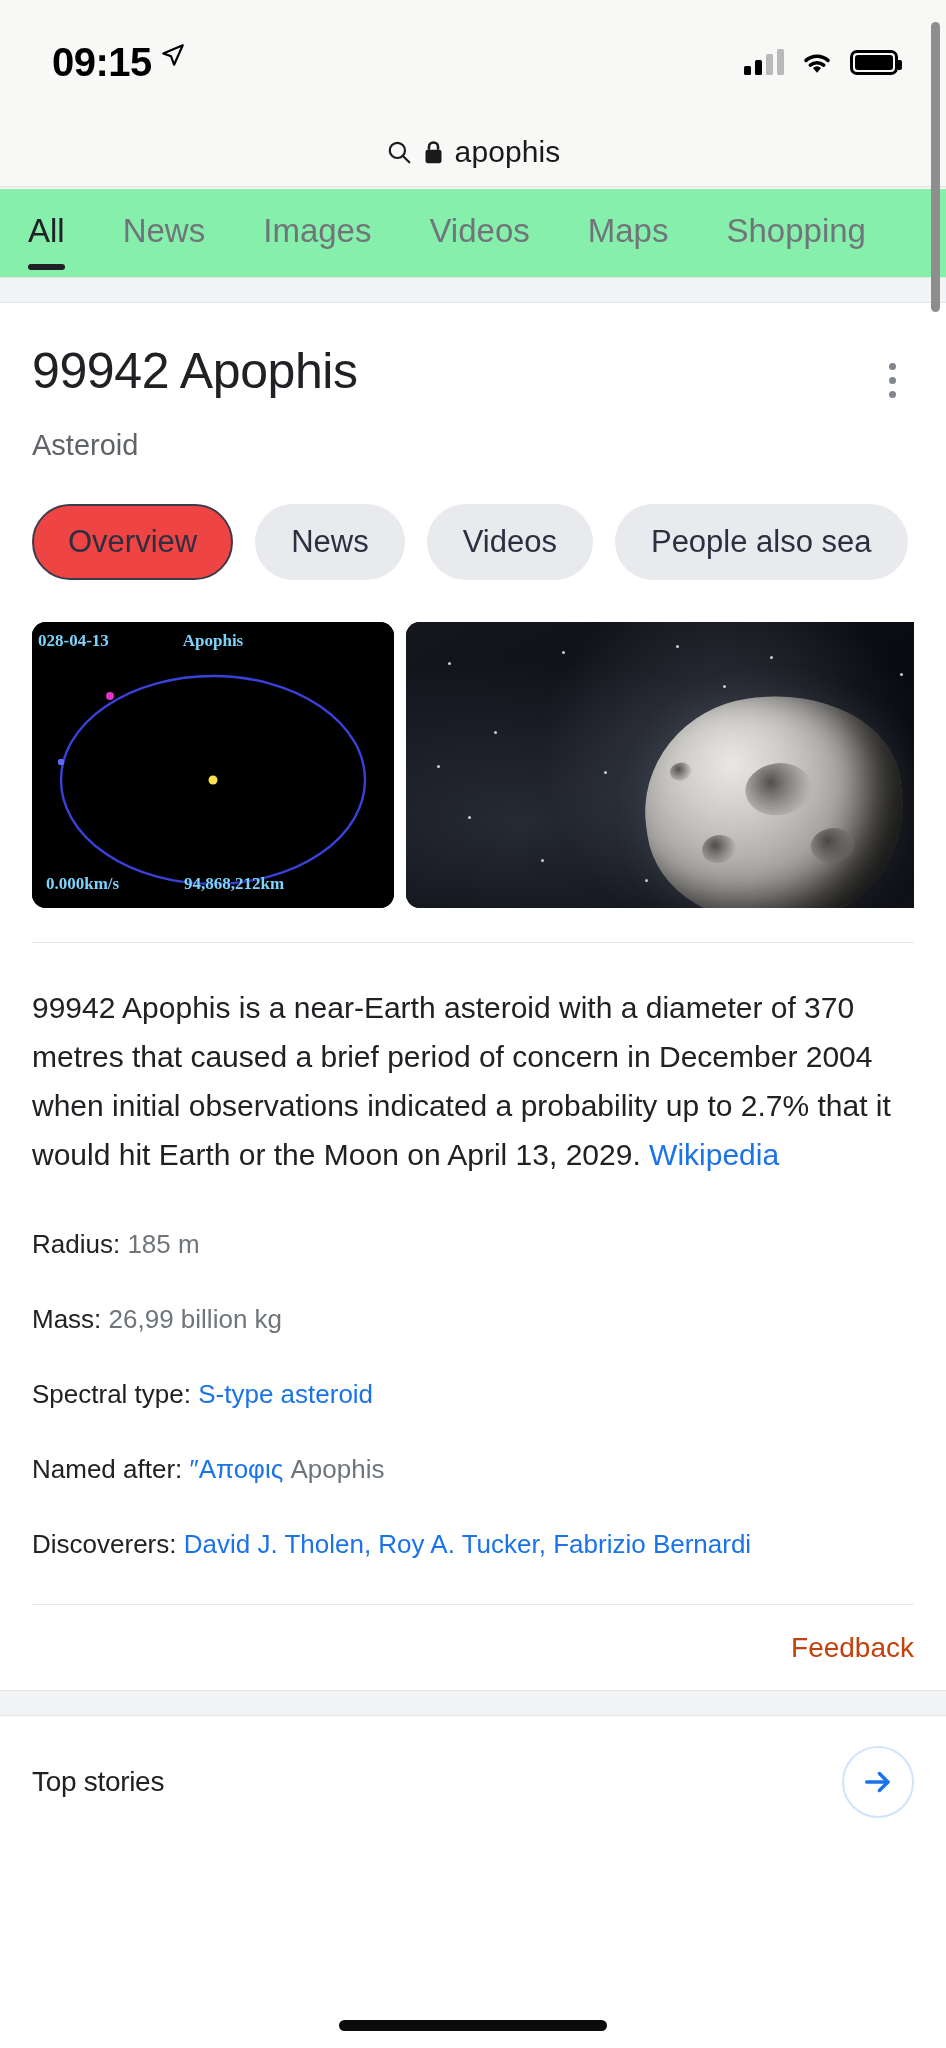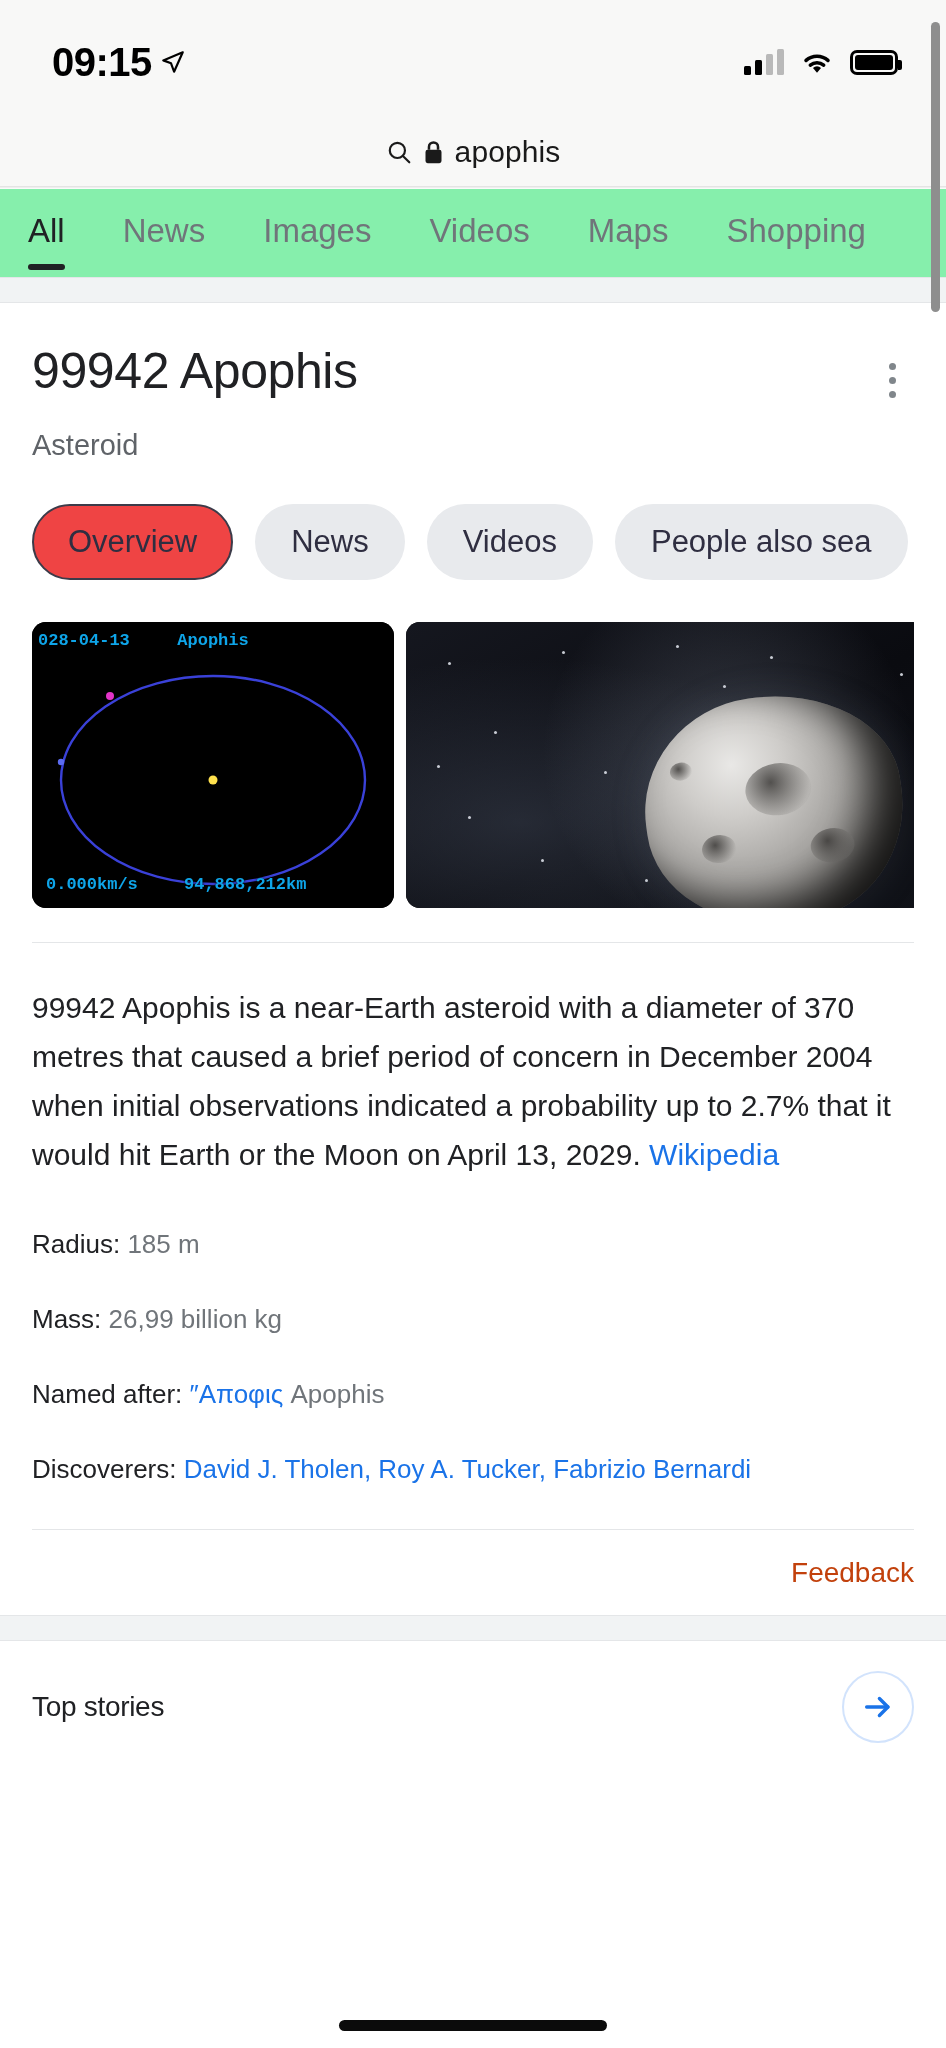--- a/index.html
+++ b/index.html
@@ -14,21 +14,21 @@
   
   .statusbar {
     height: 118px;
     background: #f8f8f7;
     display: flex;
     align-items: center;
     justify-content: space-between;
     padding: 0 48px 0 52px;
     position: relative;
   }
-  .sb-left { display: flex; align-items: center; gap: 8px; }
+  .sb-left { display: flex; align-items: flex-start; gap: 8px; }
   .sb-time {
     font-size: 40px;
     font-weight: 600;
     letter-spacing: -0.5px;
     color: #000;
     line-height: 1;
     padding-top: 6px;
   }
   .loc-arrow { width: 26px; height: 26px; margin-top: 6px; }
   .sb-right { display: flex; align-items: center; gap: 16px; padding-top: 6px; }
@@ -174,22 +174,22 @@
     background: #000;
   }
   .media-card.second { width: 520px; }
 
   
   .orbit { position: absolute; inset: 0; background: #000; }
   .orbit svg { position: absolute; inset: 0; }
   .orb-label {
     position: absolute;
     font-size: 17px;
-    color: #0ea5e9;
-    font-family: Liberation Mono, monospace;
+    color: #7dd3fc;
+    font-family: Liberation Serif, serif;
     font-weight: bold;
     text-shadow: 0 0 3px #000;
     white-space: nowrap;
   }
   .orb-date { left: 6px; top: 9px; }
   .orb-name { left: 50%; transform: translateX(-50%); top: 9px; }
   .orb-speed { left: 14px; bottom: 14px; }
   .orb-dist { left: 152px; bottom: 14px; }
 
   
@@ -413,20 +413,23 @@
   </div>
 
   <div class="facts">
     <div class="fact">
       <span>Radius:</span><span class="v"> 185 m</span>
     </div>
     <div class="fact">
       <span>Mass:</span><span class="v"> 26,99 billion kg</span>
     </div>
     <div class="fact">
+      <span>Spectral type:</span><span class="v link"> S-type asteroid</span>
+    </div>
+    <div class="fact">
       <span>Named after:</span><span class="v link"> ″Αποφις</span><span class="v"> Apophis</span>
     </div>
     <div class="fact">
       <span>Discoverers:</span><span class="v link"> David J. Tholen, Roy A. Tucker, Fabrizio Bernardi</span>
     </div>
   </div>
 
   <div class="feedback-row">
     <span class="feedback">Feedback</span>
   </div>

